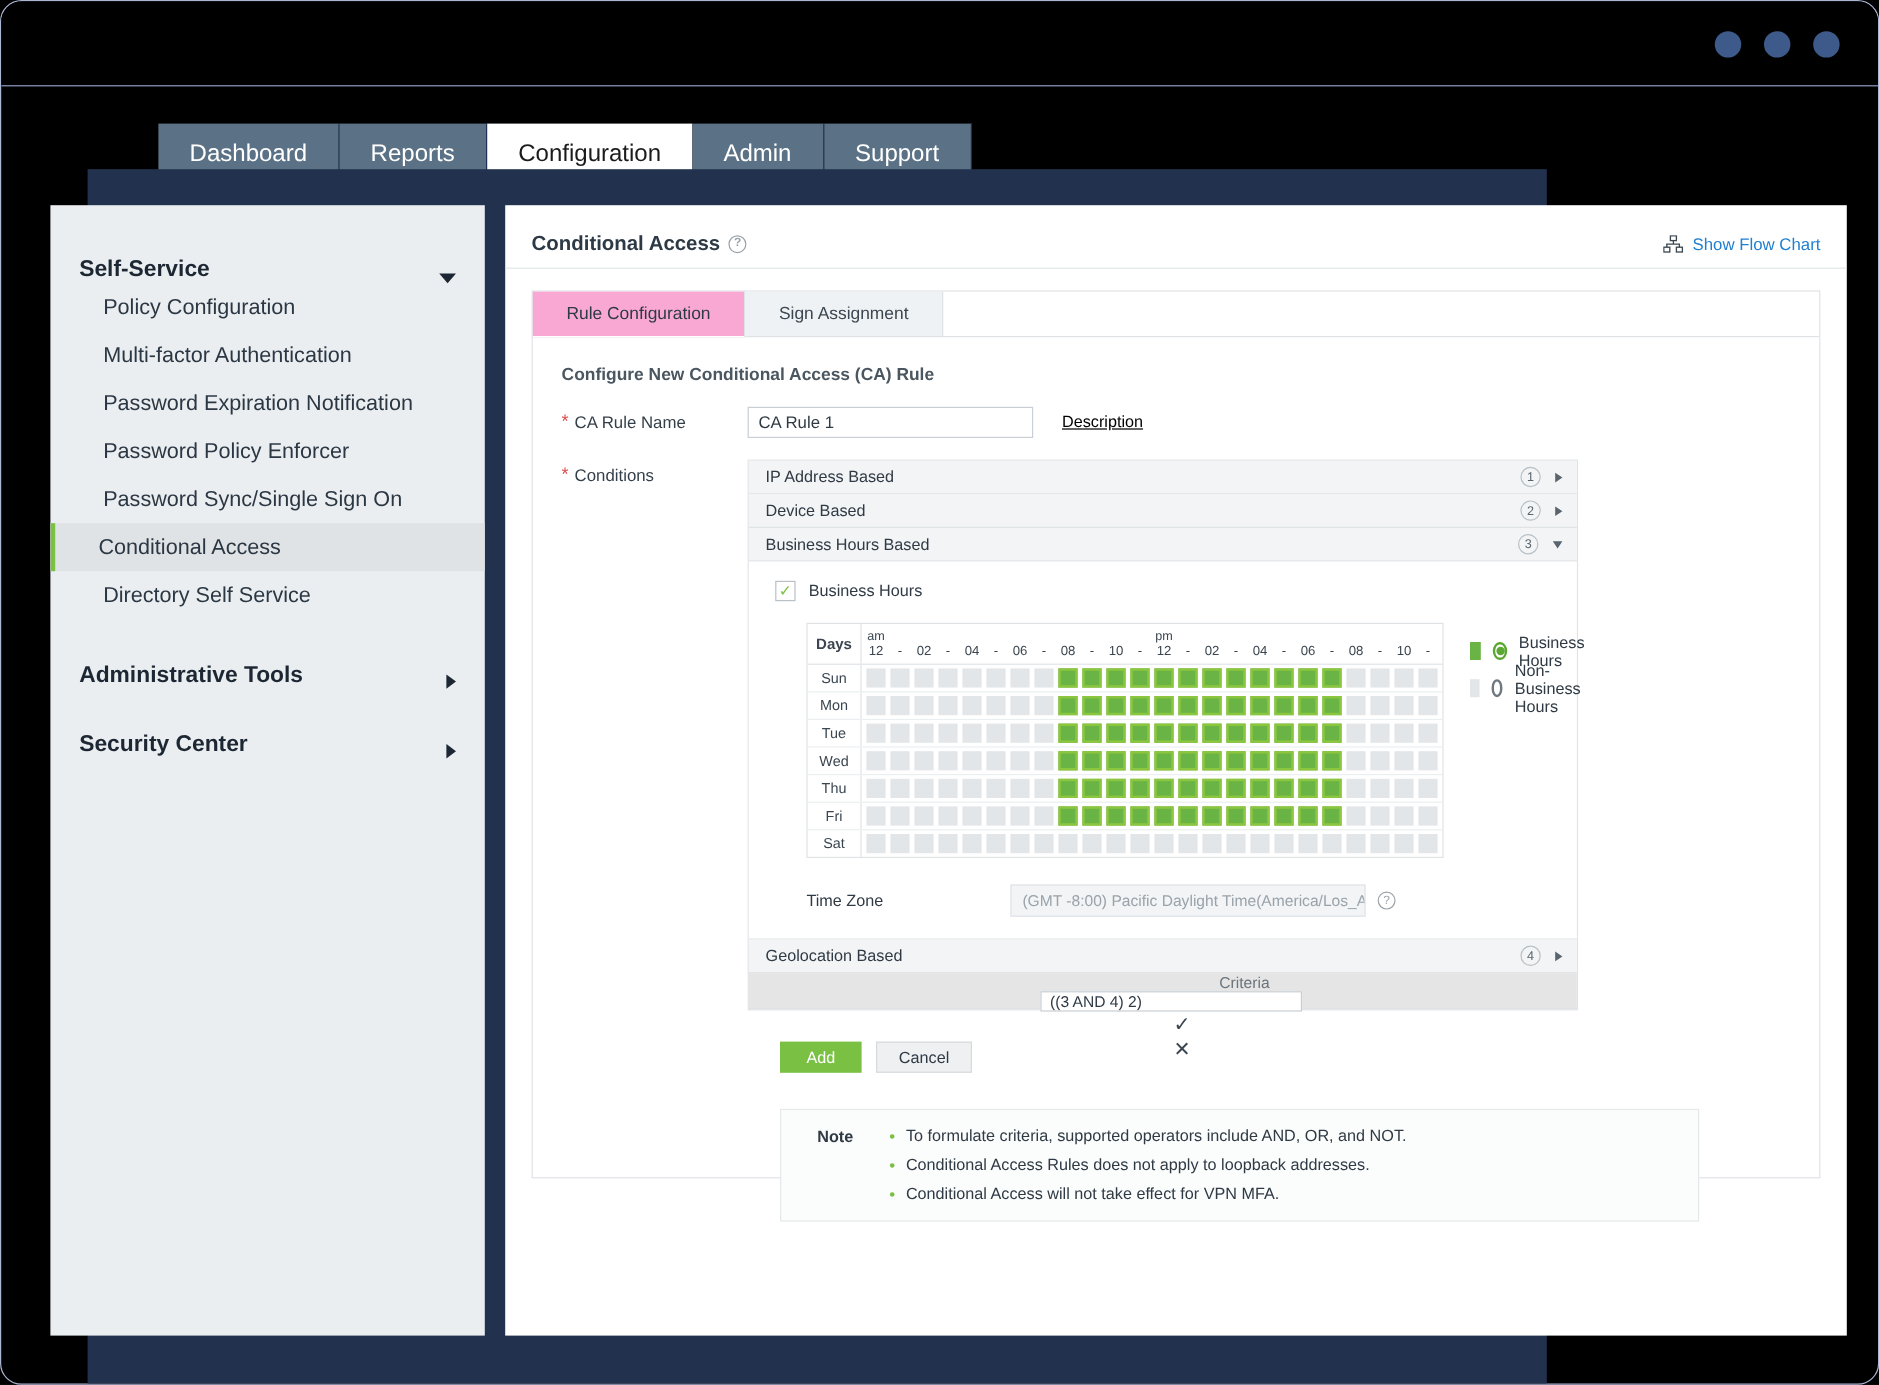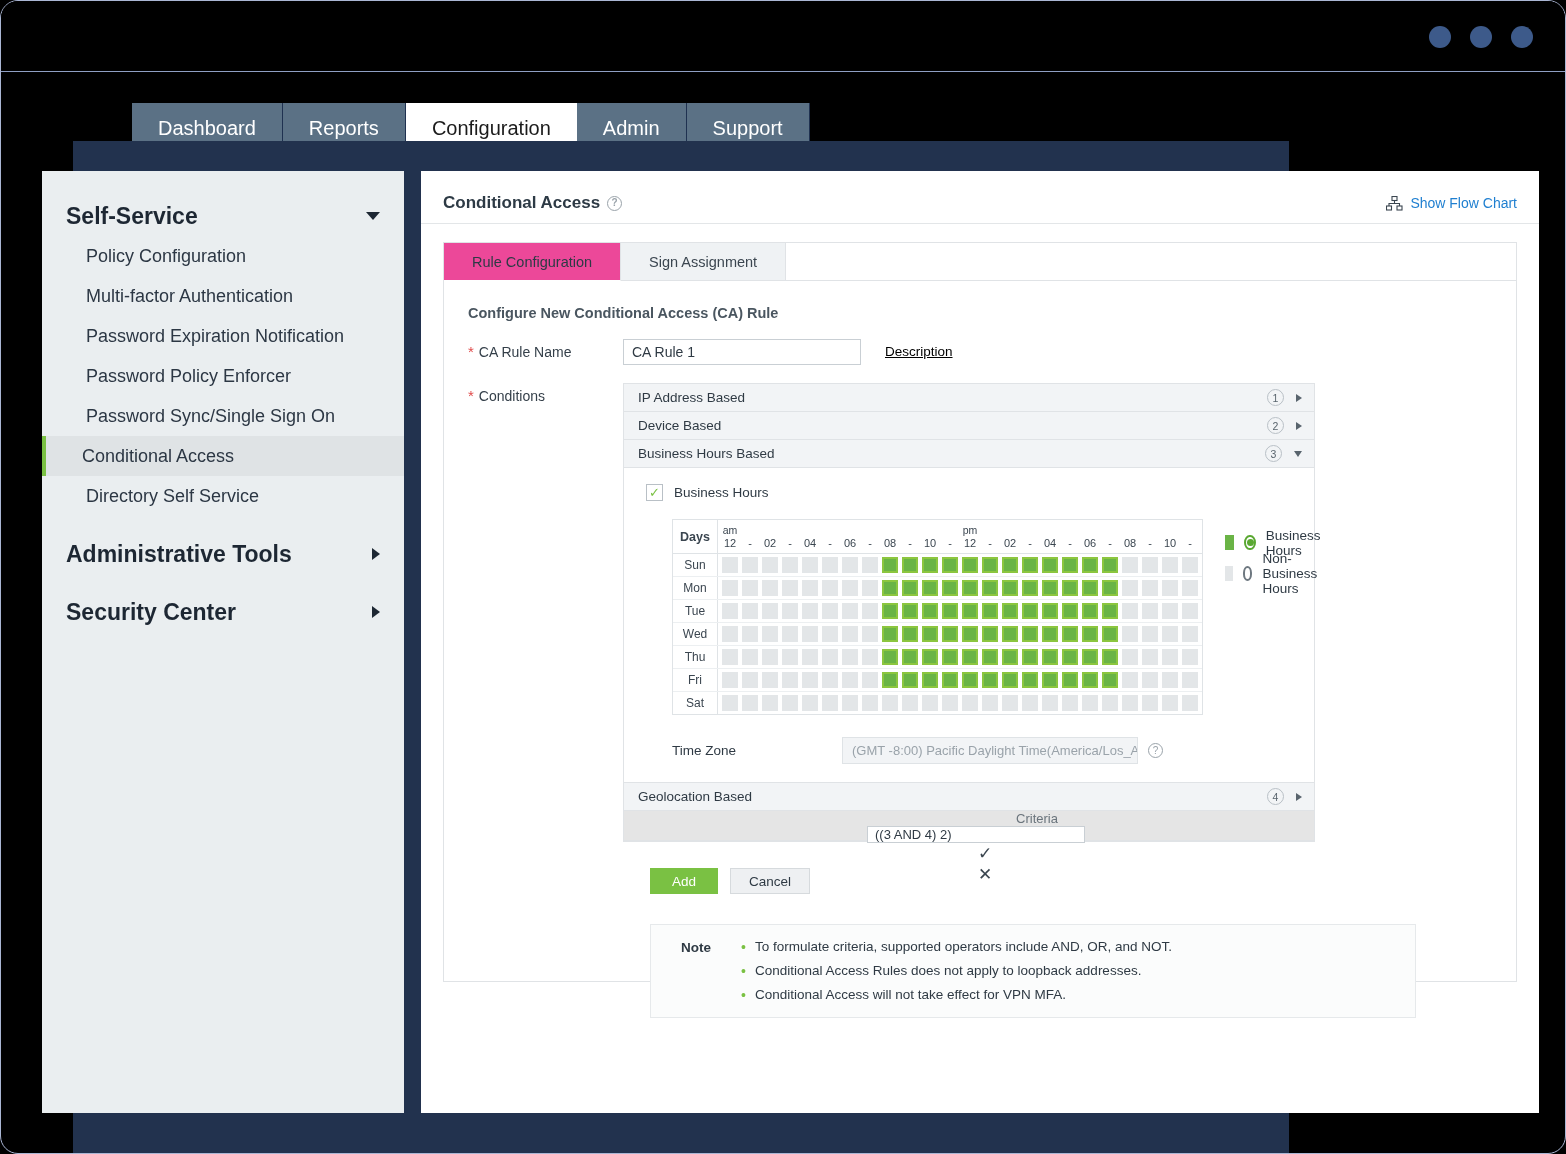--- a/index.html
+++ b/index.html
@@ -55,24 +55,24 @@
   }
 
   
   #sidebar {
     position: absolute; left: 41px; top: 170px;
     width: 362px; height: 942px;
     background: #eaeef0;
     overflow: hidden;
   }
   .sb-group {
-    display: flex; align-items: center; justify-content: space-between;
+    display: flex; align-items: flex-end; justify-content: space-between;
     padding: 0 24px 0 24px;
     height: 40px;
-    color: #1d2733; font-size: 23px; font-weight: bold;
+    color: #1d2733; font-size: 19px; font-weight: bold;
   }
   #sb-self-service { margin-top: 25px; }
   .sb-item {
     height: 40px; display: flex; align-items: center;
     padding-left: 40px;
     font-size: 18px; color: #2c3744;
     border-left: 4px solid transparent;
   }
   .sb-item.selected {
     background: #dfe3e5;
@@ -127,21 +127,21 @@
     background: #ffffff;
     height: 740px;
     position: relative;
   }
   #tabs { display: flex; border-bottom: 1px solid #e0e3e6; height: 38px; }
   .ctab {
     display: flex; align-items: center; padding: 0 28px;
     font-size: 14.5px; color: #3b4650;
     background: #eff2f4; border-right: 1px solid #e0e3e6;
   }
-  .ctab.active { background: #ec4899; border-bottom: 1px solid #ffffff; margin-bottom: -1px; color: #2d3a45; }
+  .ctab.active { background: #f9a8d4; border-bottom: 1px solid #ffffff; margin-bottom: -1px; color: #2d3a45; }
 
   #card-title {
     font-size: 14.5px; font-weight: bold; color: #4a5660;
     padding: 24px 0 0 24px;
   }
 
   .form-row { display: flex; align-items: flex-start; padding: 18px 0 0 24px; }
   .form-label {
     width: 155px; font-size: 14px; color: #343f49;
     display: flex; align-items: flex-start; gap: 5px; padding-top: 5px;

